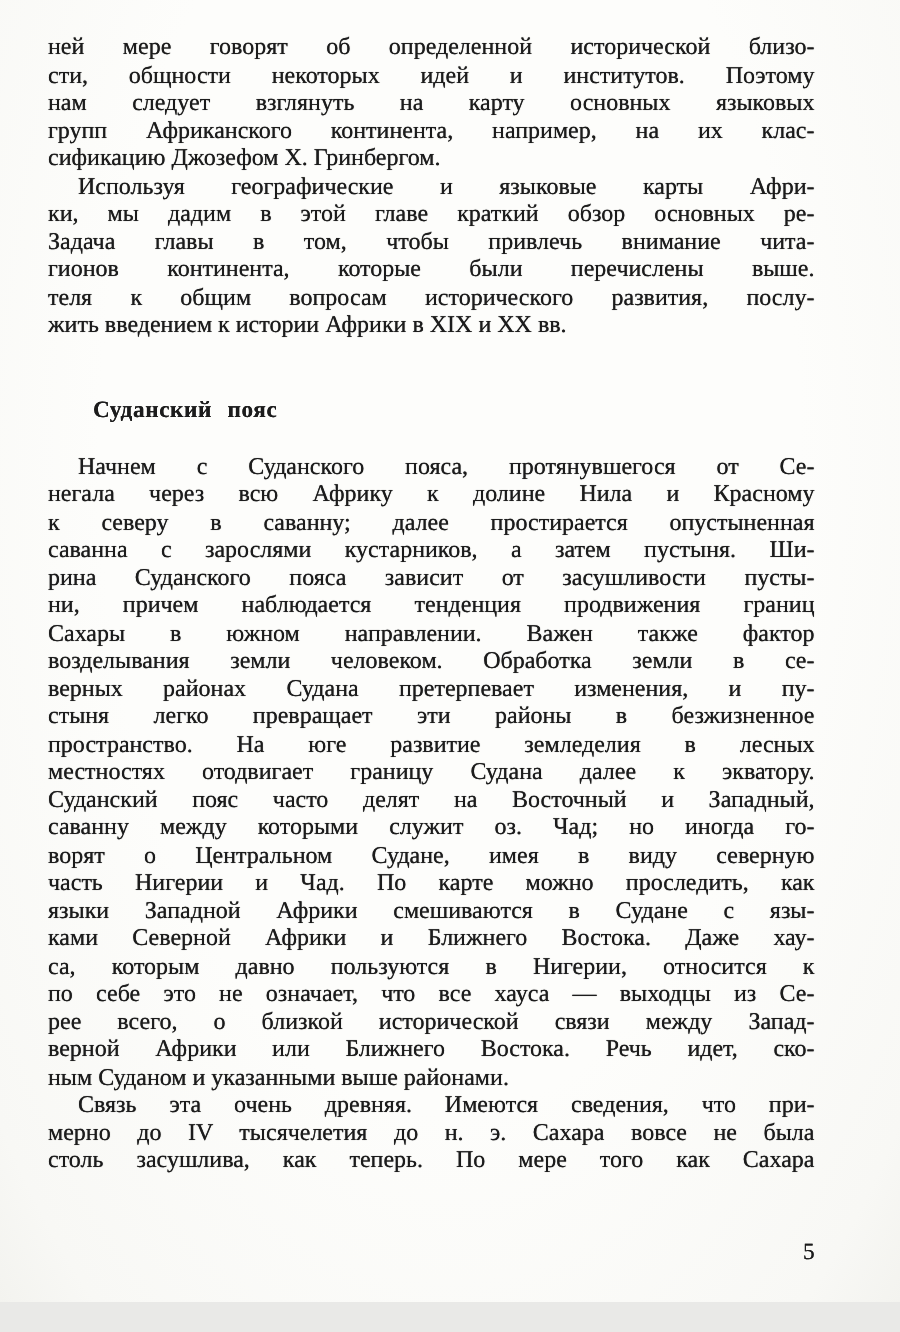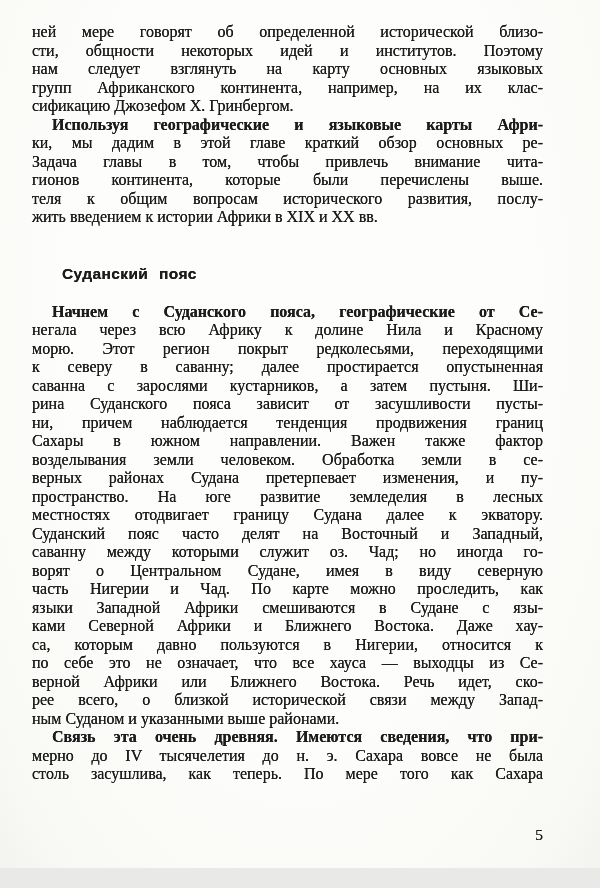--- a/index.html
+++ b/index.html
@@ -20,24 +20,24 @@
   .body-text {
     text-shadow: 0 0 0.45px currentColor; 
   }
   .line {
     font-size: 16px;
     line-height: 18.5px;
     text-align: justify;
     text-align-last: justify;
     white-space: normal;
   }
-  .line.indent { text-indent: 20px; font-weight: bold; }
+  .line.indent { text-indent: 20px; }
   .line.last { text-align-last: left; }
   .heading {
-    font-family: Liberation Sans, sans-serif;
+    font-family: Liberation Serif, serif;
     font-weight: 700;
     font-size: 15.5px;
     line-height: 17px;
     letter-spacing: 0.4px;
     word-spacing: 6px;
     margin: 38px 0 21px 30px;
     text-shadow: 0 0 0.3px currentColor;
   }
   .page-number {
     position: absolute;
@@ -66,42 +66,42 @@
       <div class="line">ки, мы дадим в этой главе краткий обзор основных ре-</div>
       <div class="line">Задача главы в том, чтобы привлечь внимание чита-</div>
       <div class="line">гионов континента, которые были перечислены выше.</div>
       <div class="line">теля к общим вопросам исторического развития, послу-</div>
       <div class="line last">жить введением к истории Африки в XIX и XX вв.</div>
     </div>
 
     <div class="heading">Суданский пояс</div>
 
     <div class="para">
-      <div class="line indent">Начнем с Суданского пояса, географические от Се-</div>
+      <div class="line indent">Начнем с Суданского пояса, протянувшегося от Се-</div>
       <div class="line">негала через всю Африку к долине Нила и Красному</div>
-      <div class="line">морю. Этот регион покрыт редколесьями, переходящими</div>
       <div class="line">к северу в саванну; далее простирается опустыненная</div>
       <div class="line">саванна с зарослями кустарников, а затем пустыня. Ши-</div>
       <div class="line">рина Суданского пояса зависит от засушливости пусты-</div>
       <div class="line">ни, причем наблюдается тенденция продвижения границ</div>
       <div class="line">Сахары в южном направлении. Важен также фактор</div>
       <div class="line">возделывания земли человеком. Обработка земли в се-</div>
       <div class="line">верных районах Судана претерпевает изменения, и пу-</div>
+      <div class="line">стыня легко превращает эти районы в безжизненное</div>
       <div class="line">пространство. На юге развитие земледелия в лесных</div>
       <div class="line">местностях отодвигает границу Судана далее к экватору.</div>
       <div class="line">Суданский пояс часто делят на Восточный и Западный,</div>
       <div class="line">саванну между которыми служит оз. Чад; но иногда го-</div>
       <div class="line">ворят о Центральном Судане, имея в виду северную</div>
       <div class="line">часть Нигерии и Чад. По карте можно проследить, как</div>
       <div class="line">языки Западной Африки смешиваются в Судане с язы-</div>
       <div class="line">ками Северной Африки и Ближнего Востока. Даже хау-</div>
       <div class="line">са, которым давно пользуются в Нигерии, относится к</div>
       <div class="line">по себе это не означает, что все хауса — выходцы из Се-</div>
+      <div class="line">рее всего, о близкой исторической связи между Запад-</div>
       <div class="line">верной Африки или Ближнего Востока. Речь идет, ско-</div>
-      <div class="line">рее всего, о близкой исторической связи между Запад-</div>
       <div class="line last">ным Суданом и указанными выше районами.</div>
     </div>
 
     <div class="para">
       <div class="line indent">Связь эта очень древняя. Имеются сведения, что при-</div>
       <div class="line">мерно до IV тысячелетия до н. э. Сахара вовсе не была</div>
       <div class="line">столь засушлива, как теперь. По мере того как Сахара</div>
     </div>
 
   </div>

